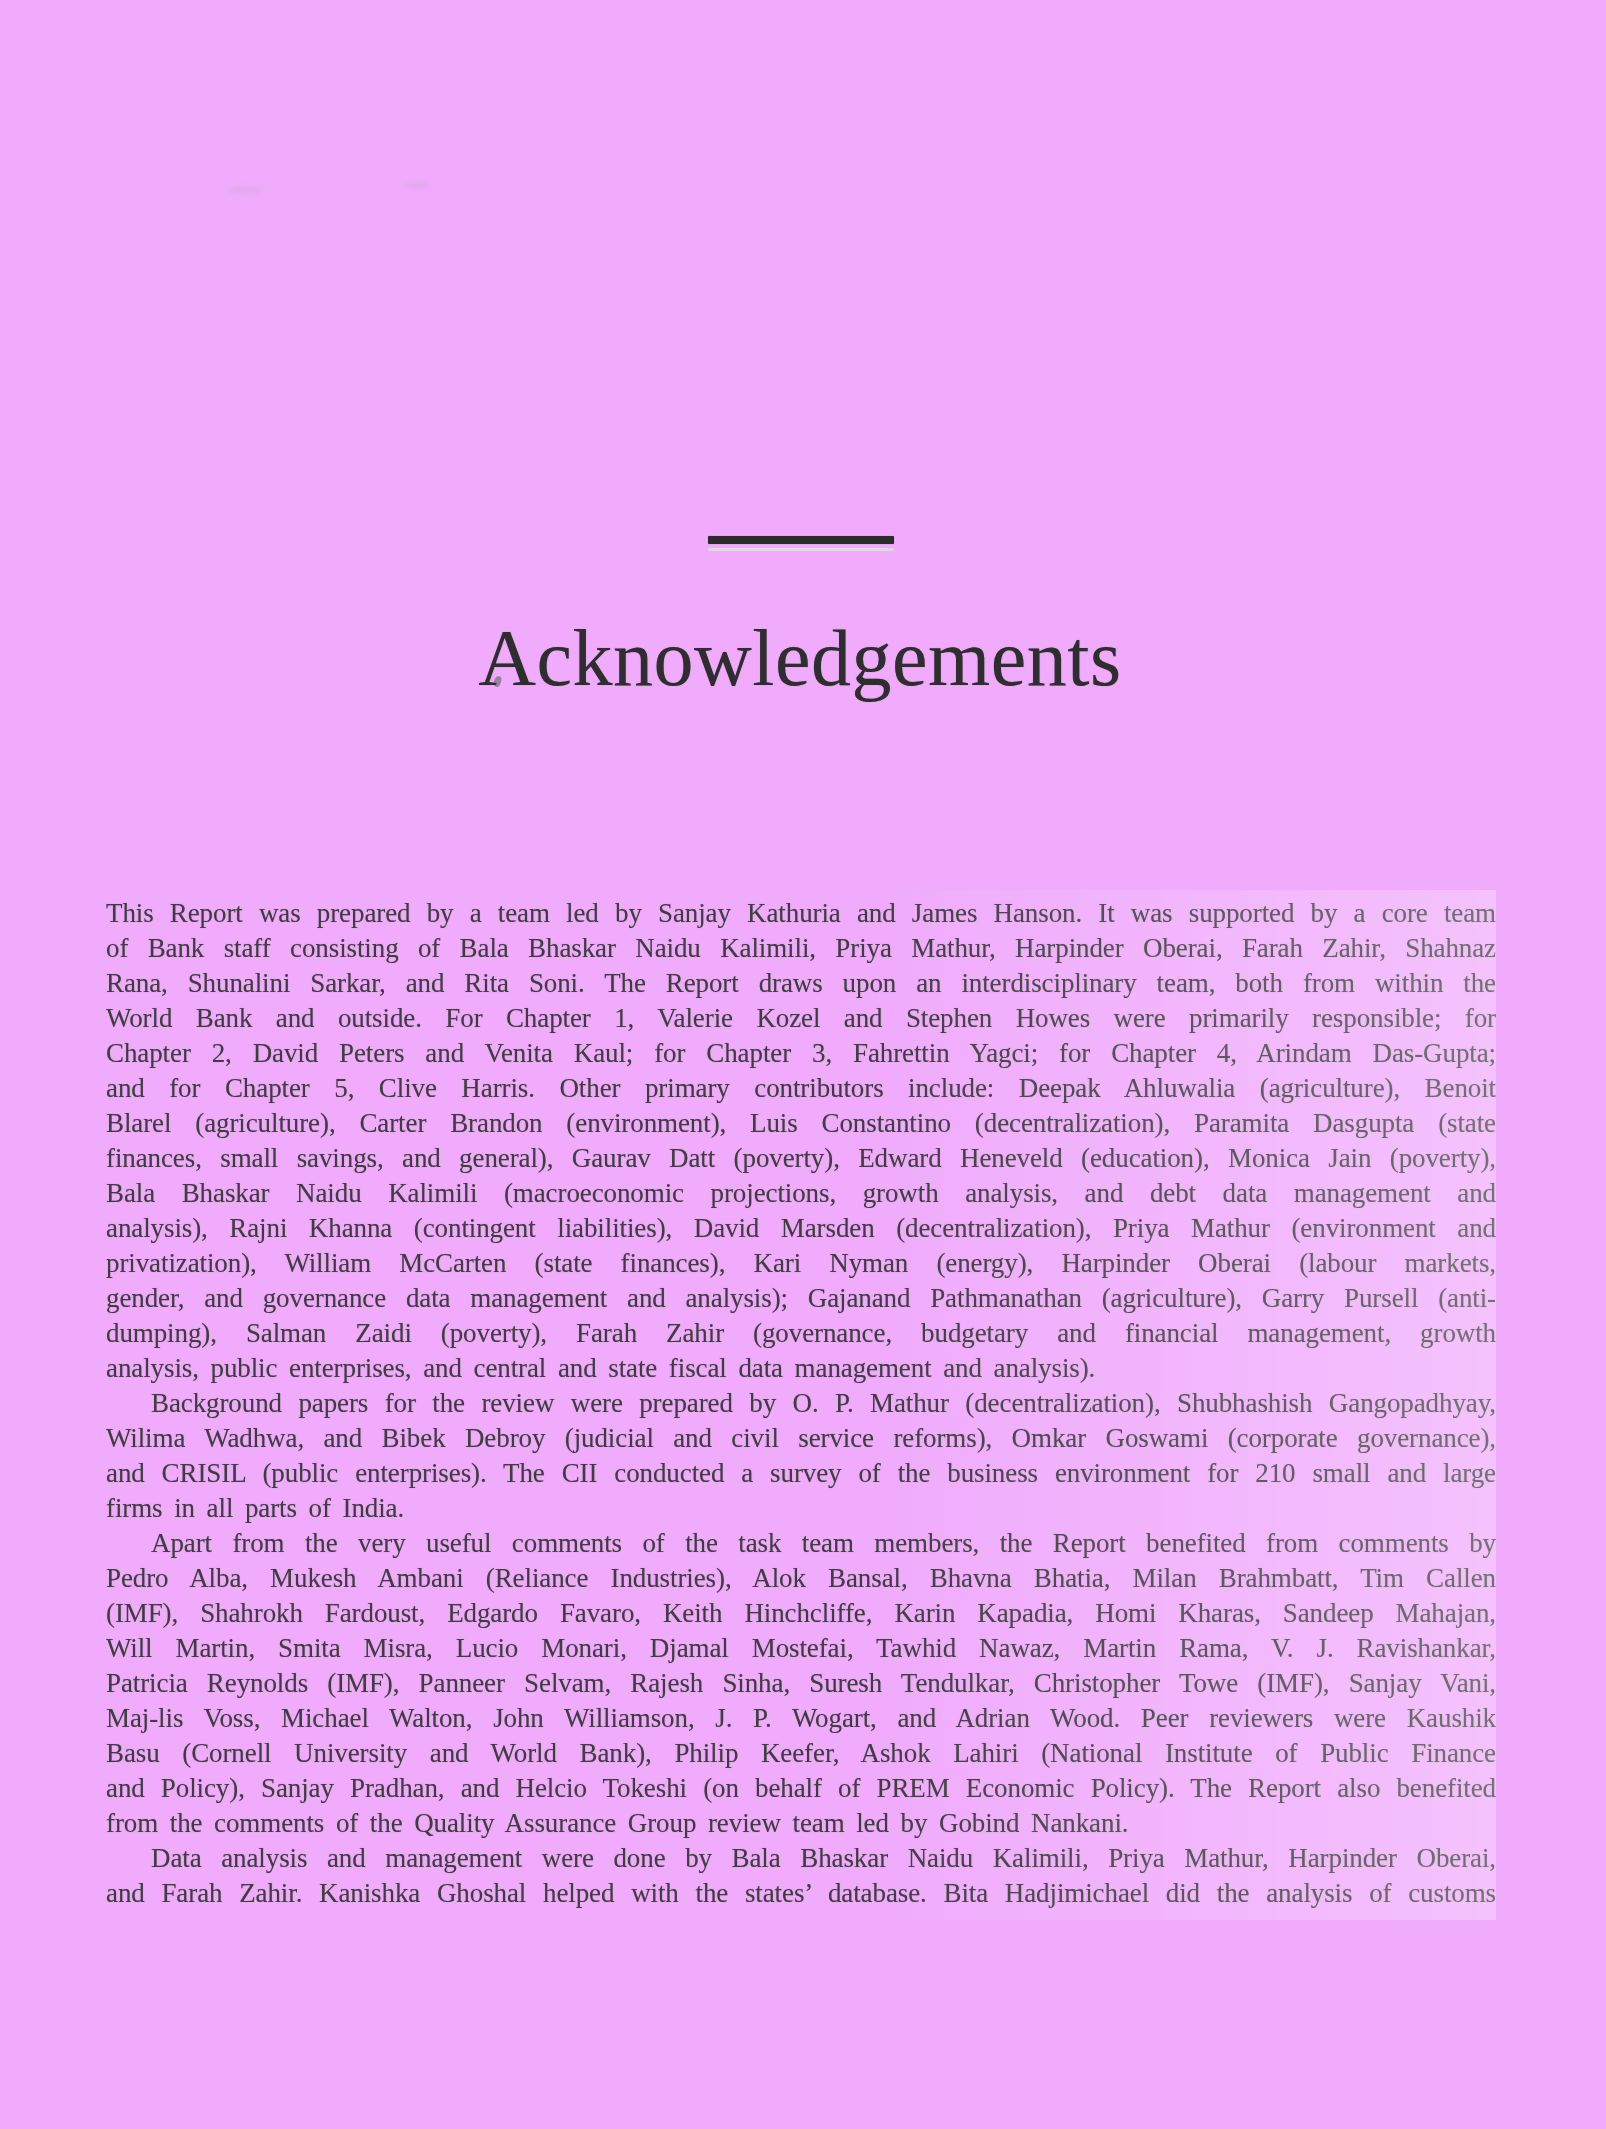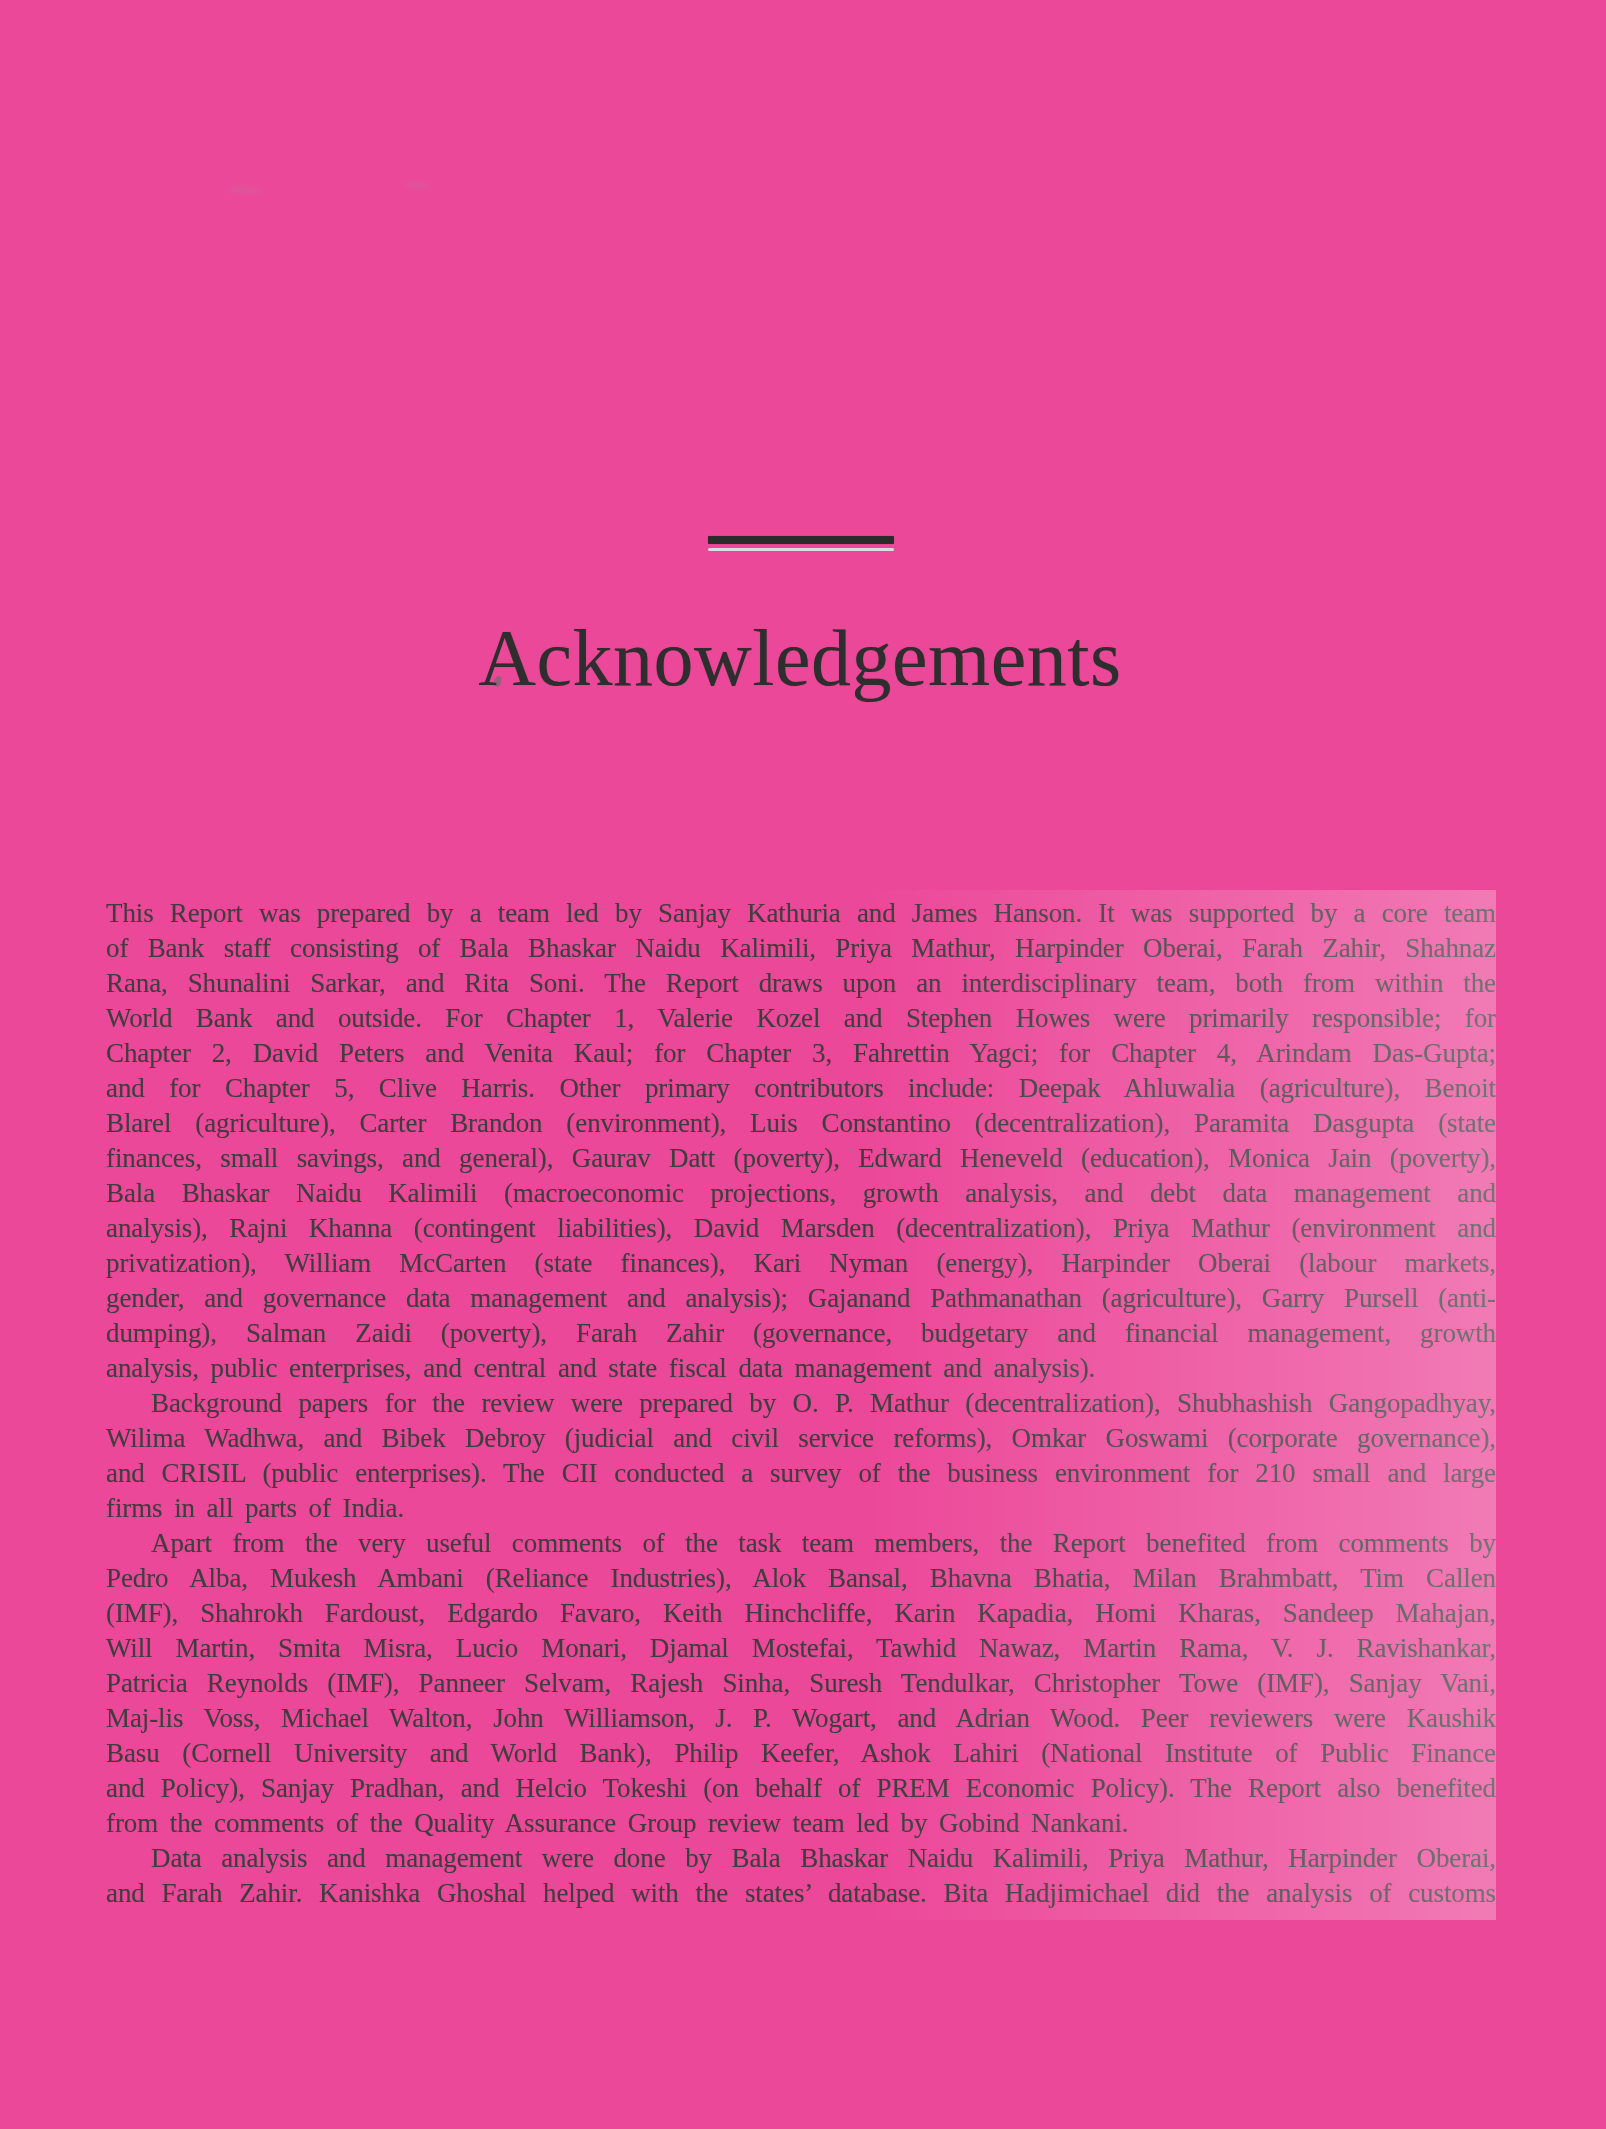--- a/index.html
+++ b/index.html
@@ -4,21 +4,21 @@
 <style>
   html, body {
     margin: 0;
     padding: 0;
     background: #ffffff;
   }
   .page {
     position: relative;
     width: 1606px;
     height: 2129px;
-    background: #ec4899;
+    background: #f0abfc;
     overflow: hidden;
     font-family: "Liberation Serif", "DejaVu Serif", serif;
   }
   
   .rule-wrap {
     position: absolute;
     left: 708px;
     top: 536px;
     width: 186px;
   }

